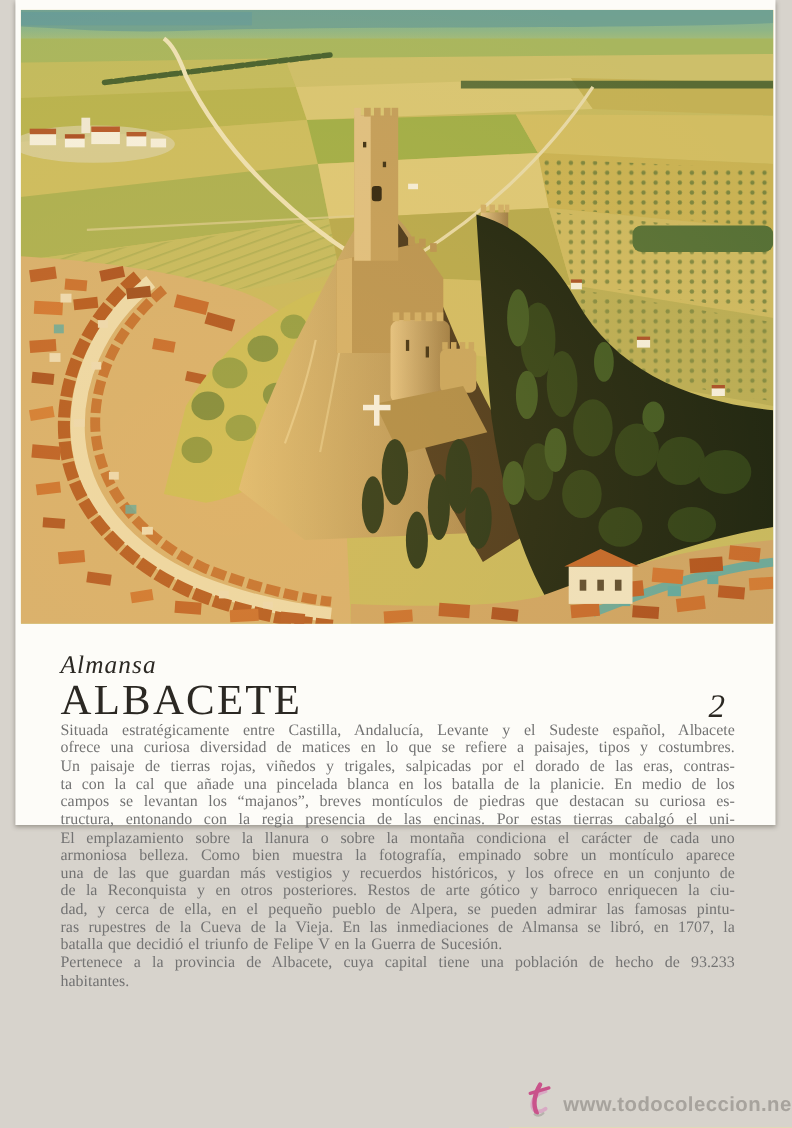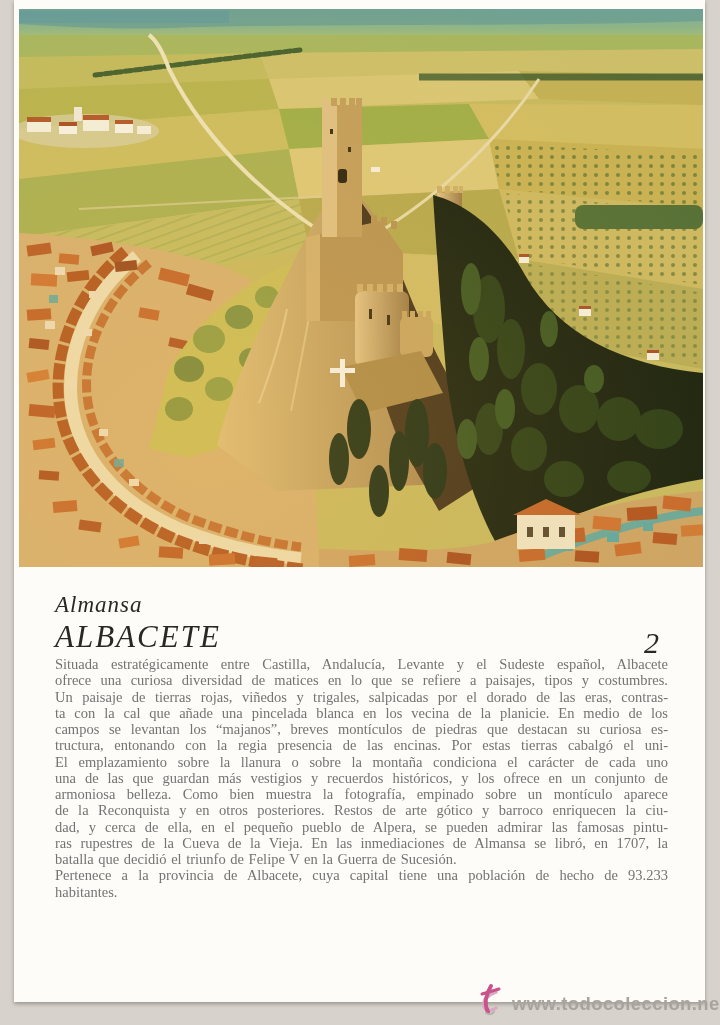--- a/index.html
+++ b/index.html
@@ -1,24 +1,24 @@
 <!DOCTYPE html>
 <html><head>
 <meta charset="utf-8">
 <style>
   html,body{margin:0;padding:0;}
   .page{position:relative;width:720px;height:1025px;background:#d7d3cc;overflow:hidden;
         font-family:"Liberation Serif", serif;}
-  .card{position:absolute;left:14px;top:0;width:691px;height:1002px;background:#fdfcf8;
+  .card{position:absolute;left:14px;top:0;width:691px;height:750px;background:#fdfcf8;
         box-shadow:0 2px 4px rgba(80,75,65,.45);}
   .photo-wrap{position:absolute;left:5px;top:9px;width:684px;height:558px;overflow:hidden;background:#c7b95f;}
   .photo-wrap svg{display:block;}
   .caption{position:absolute;left:41px;top:592px;color:#2b2823;}
   .subtitle{font-style:italic;font-size:23px;line-height:26px;letter-spacing:1px;}
-  .title{font-style:italic;font-size:31px;line-height:36px;letter-spacing:2px;margin-top:1px;}
+  .title{font-size:39px;line-height:36px;letter-spacing:2px;margin-top:1px;}
   .pagenum{position:absolute;left:630px;top:626px;font-style:italic;font-size:30px;color:#2b2823;}
   .bodytext{position:absolute;left:41px;top:656px;width:613px;color:#737373;}
   .ln{font-size:14.5px;line-height:16.25px;text-align:justify;text-align-last:justify;
       word-spacing:1px;white-space:normal;}
   .ln.last{text-align-last:left;}
   .watermark{position:absolute;left:472px;top:982px;display:flex;align-items:center;z-index:5;}
   .wm-text{font-family:"Liberation Sans", sans-serif;font-weight:bold;font-size:18.5px;
            color:#a7a39d;letter-spacing:.4px;margin-left:4px;margin-top:8px;}
 </style>
 </head>
@@ -319,28 +319,28 @@
       <div class="subtitle">Almansa</div>
       <div class="title">ALBACETE</div>
     </div>
     <div class="pagenum">2</div>
 
     <div class="bodytext">
       <div>
         <div class="ln">Situada estratégicamente entre Castilla, Andalucía, Levante y el Sudeste español, Albacete</div>
         <div class="ln">ofrece una curiosa diversidad de matices en lo que se refiere a paisajes, tipos y costumbres.</div>
         <div class="ln">Un paisaje de tierras rojas, viñedos y trigales, salpicadas por el dorado de las eras, contras-</div>
-        <div class="ln">ta con la cal que añade una pincelada blanca en los vecina de la planicie. En medio de los</div>
+        <div class="ln">ta con la cal que añade una pincelada blanca en los batalla de la planicie. En medio de los</div>
         <div class="ln">campos se levantan los “majanos”, breves montículos de piedras que destacan su curiosa es-</div>
         <div class="ln">tructura, entonando con la regia presencia de las encinas. Por estas tierras cabalgó el uni-</div>
       </div>
       <div>
         <div class="ln">El emplazamiento sobre la llanura o sobre la montaña condiciona el carácter de cada uno</div>
+        <div class="ln">armoniosa belleza. Como bien muestra la fotografía, empinado sobre un montículo aparece</div>
         <div class="ln">una de las que guardan más vestigios y recuerdos históricos, y los ofrece en un conjunto de</div>
-        <div class="ln">armoniosa belleza. Como bien muestra la fotografía, empinado sobre un montículo aparece</div>
         <div class="ln">de la Reconquista y en otros posteriores. Restos de arte gótico y barroco enriquecen la ciu-</div>
         <div class="ln">dad, y cerca de ella, en el pequeño pueblo de Alpera, se pueden admirar las famosas pintu-</div>
         <div class="ln">ras rupestres de la Cueva de la Vieja. En las inmediaciones de Almansa se libró, en 1707, la</div>
         <div class="ln last">batalla que decidió el triunfo de Felipe V en la Guerra de Sucesión.</div>
       </div>
       <div>
         <div class="ln">Pertenece a la provincia de Albacete, cuya capital tiene una población de hecho de 93.233</div>
         <div class="ln last">habitantes.</div>
       </div>
     </div>

